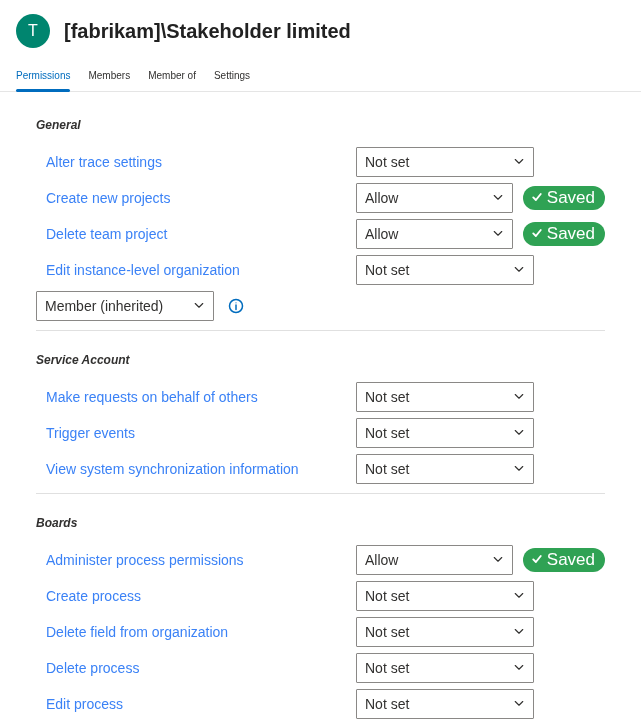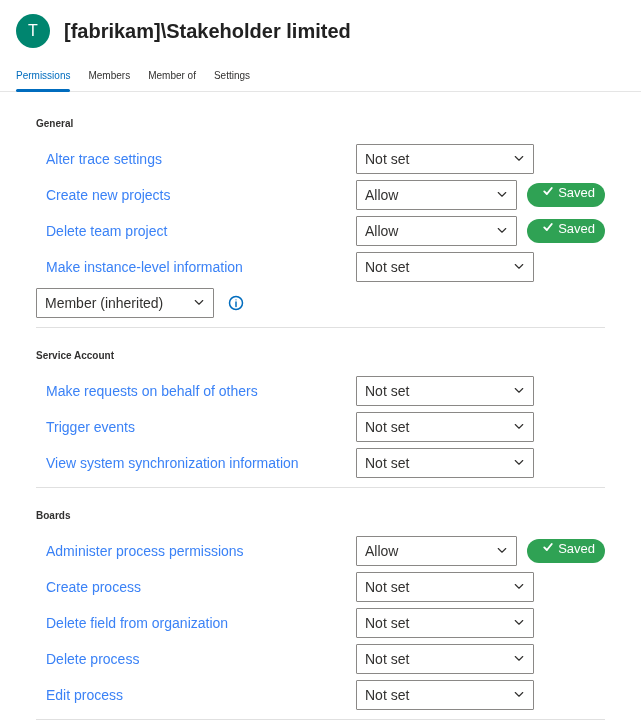--- a/index.html
+++ b/index.html
@@ -65,24 +65,25 @@
     height: 3px;
     background: #006cbe;
     border-radius: 2px;
   }
   .content {
     padding: 26px 36px 10px 36px;
     overflow-y: auto;
     flex: 1;
   }
   .section-title {
-    font-size: 10px;
+    font-size: 12px;
     font-weight: 600;
     margin: 0 0 12px 0;
     color: #323130;
+    font-style: italic;
   }
   .perm-group {
     border-bottom: 1px solid #e0e0e0;
     padding-bottom: 6px;
     margin-bottom: 22px;
   }
   .perm-row {
     display: flex;
     align-items: center;
     min-height: 36px;
@@ -110,27 +111,27 @@
     gap: 28px;
   }
   .perm-select svg {
     width: 12px;
     height: 12px;
     stroke: #323130;
     fill: none;
   }
   .saved-badge {
     display: inline-flex;
-    align-items: flex-start;
+    align-items: center;
     gap: 4px;
     background: #2fa254;
     color: #ffffff;
-    font-size: 13px;
+    font-size: 17px;
     border-radius: 12px;
-    padding: 2px 10px 2px 15px;
+    padding: 2px 10px 2px 8px;
     height: 20px;
   }
   .saved-badge svg {
     width: 12px;
     height: 12px;
     stroke: #ffffff;
     fill: none;
     stroke-width: 2.5;
   }
   .info-icon {
@@ -203,21 +204,21 @@
               </svg></span>
           </div>
           <span class="saved-badge">
             <span><svg viewBox="0 0 16 16">
                 <polyline points="3,8.5 6.5,12 13,4" stroke-linecap="round" stroke-linejoin="round"></polyline>
               </svg></span>
             <span>Saved</span>
           </span>
         </div>
         <div class="perm-row">
-          <div class="perm-label">Make instance-level information</div>
+          <div class="perm-label">Edit instance-level organization</div>
           <div class="perm-select">
             <span>Not set</span>
             <span><svg viewBox="0 0 16 16">
                 <polyline points="3,6 8,11 13,6" stroke-width="1.5" stroke-linecap="round" stroke-linejoin="round"></polyline>
               </svg></span>
           </div>
         </div>
         <div class="perm-row">
           <div class="perm-select">
             <span>Member (inherited)</span>

